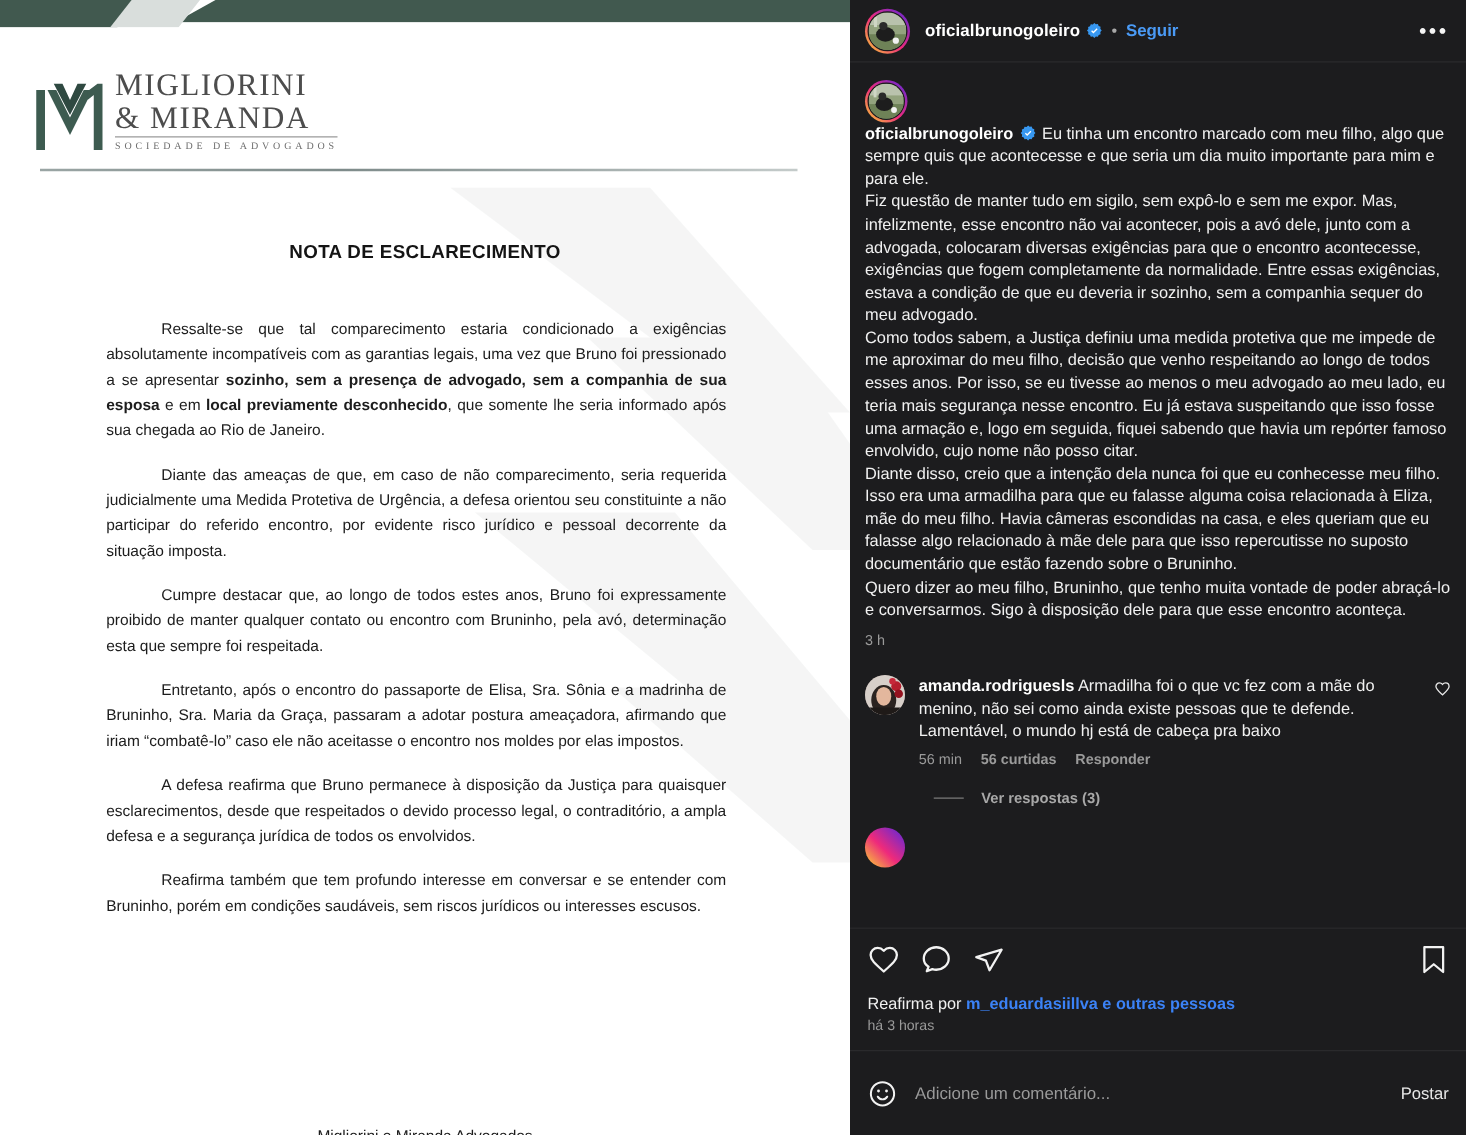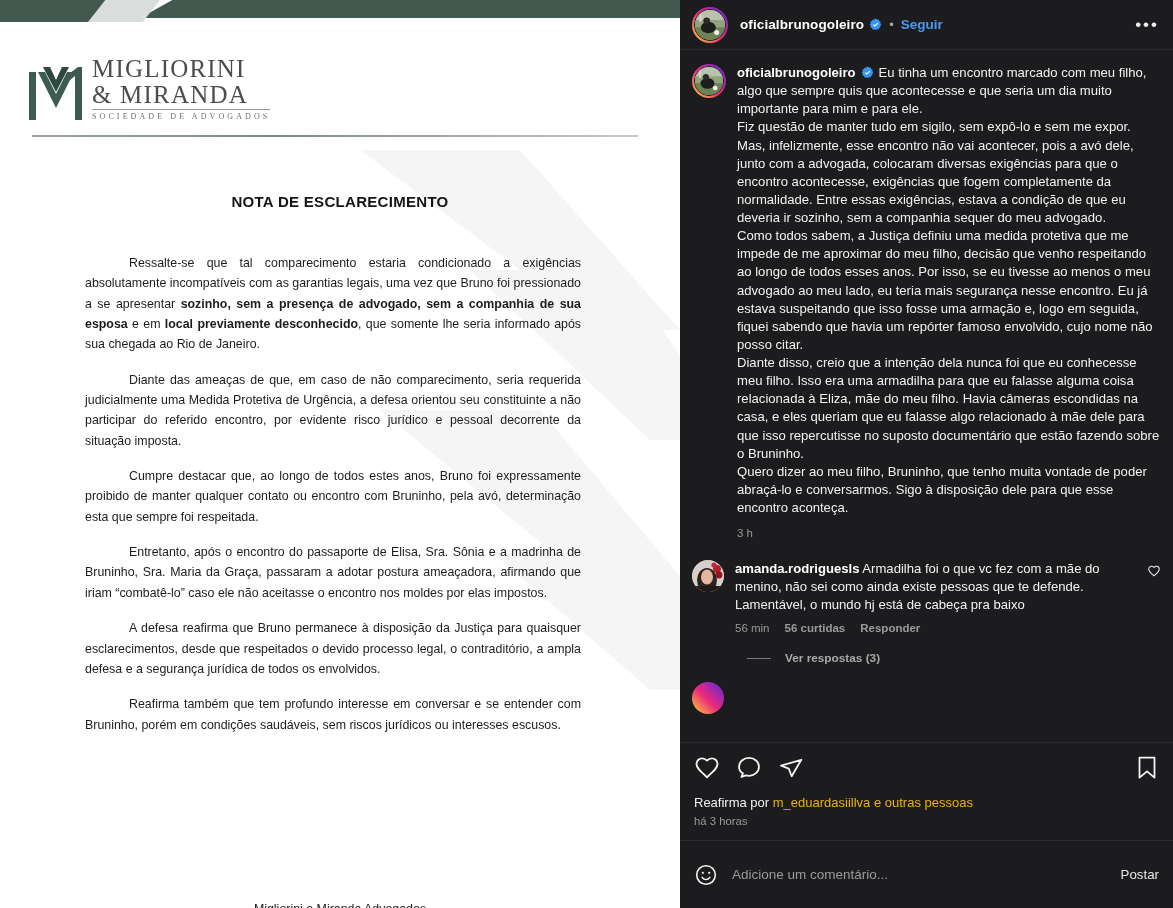--- a/index.html
+++ b/index.html
@@ -140,21 +140,21 @@
     letter-spacing: 2px; cursor: pointer; line-height: 1;
     background: none; border: none; font-family: inherit;
   }
 
   .ig-scroll {
     flex: 1 1 auto; overflow: hidden;
     padding: 14px 12px 0 12px;
     position: relative;
   }
 
-  .caption-row { display: flex; align-items: flex-start; }
+  .caption-row { display: flex; align-items: flex-start; flex-direction: column; }
   .cap-ring {
     width: 34px; height: 34px; border-radius: 50%;
     padding: 2px; flex: 0 0 34px; margin-right: 11px;
     background: linear-gradient(45deg, #f9ce34 2%, #ee2a7b 46%, #6228d7 96%);
   }
   .cap-text {
     font-size: 13.1px; line-height: 1.385; color: #f1f1f1;
     word-break: break-word;
   }
   .cap-user { font-weight: bold; color: #fff; }
@@ -203,21 +203,21 @@
     flex: 0 0 auto;
     border-top: 1px solid #2a2a2c;
     padding: 12px 14px 0 14px;
   }
   .act-icons { display: flex; align-items: center; }
   .act-ico { cursor: pointer; margin-right: 16px; }
   .act-save { margin-left: auto; margin-right: 0; cursor: pointer; }
   .liked-by {
     font-size: 13px; color: #f1f1f1; margin-top: 14px;
   }
-  .liked-by b { font-weight: normal; color: #eab308; }
+  .liked-by b { font-weight: bold; color: #3b82f6; }
   .post-age { font-size: 11.3px; color: #9a9a9a; margin-top: 5px; }
 
   .ig-addcomment {
     flex: 0 0 auto;
     height: 68px;
     margin-top: 13px;
     border-top: 1px solid #2a2a2c;
     display: flex; align-items: center;
     padding: 0 14px;
   }

